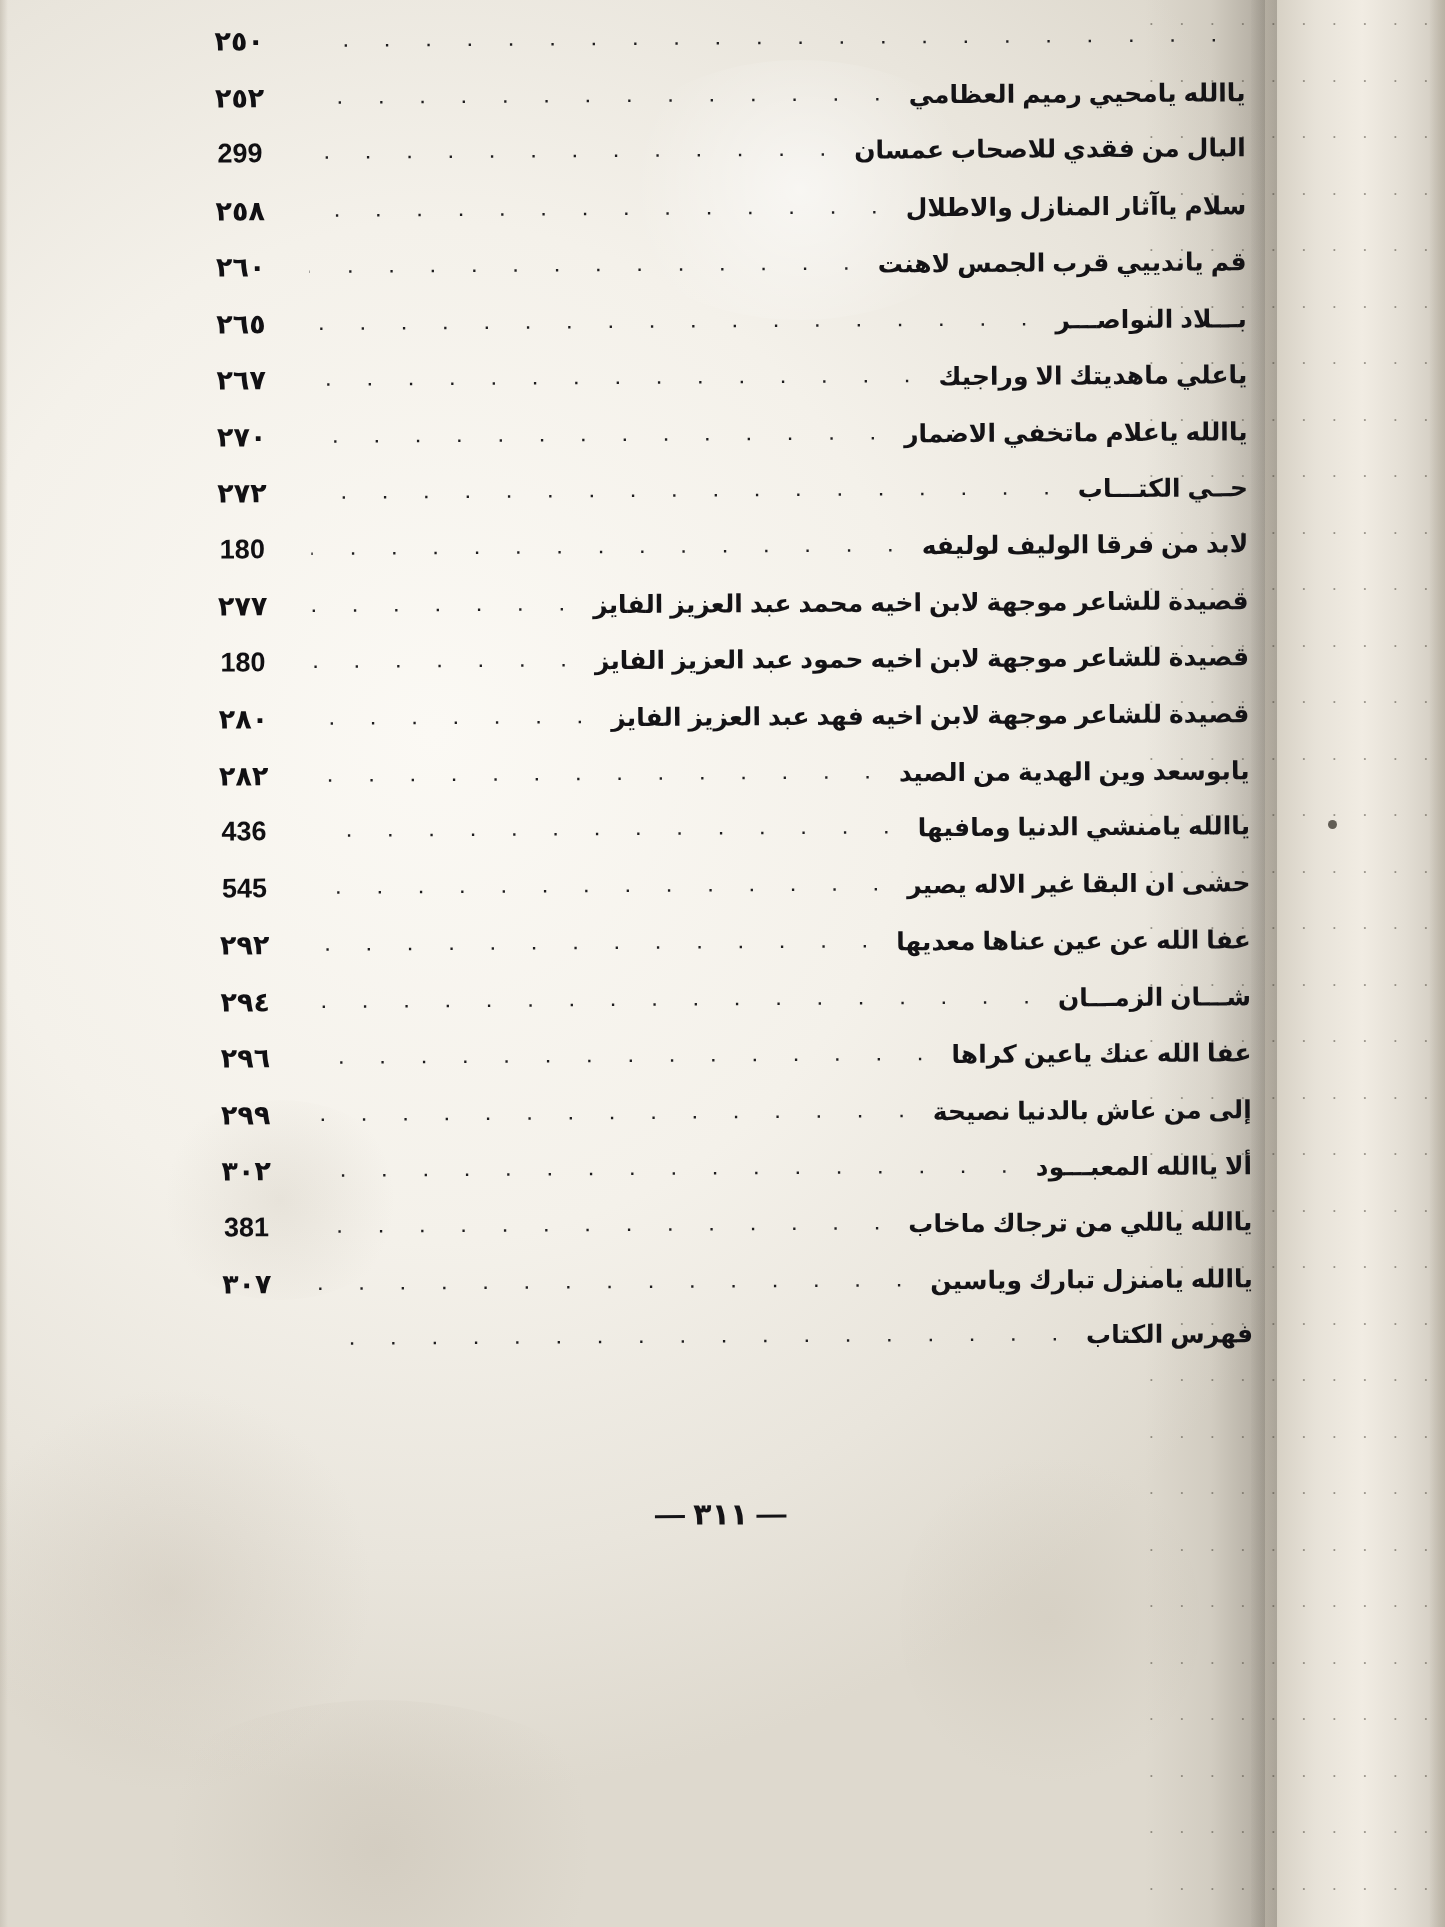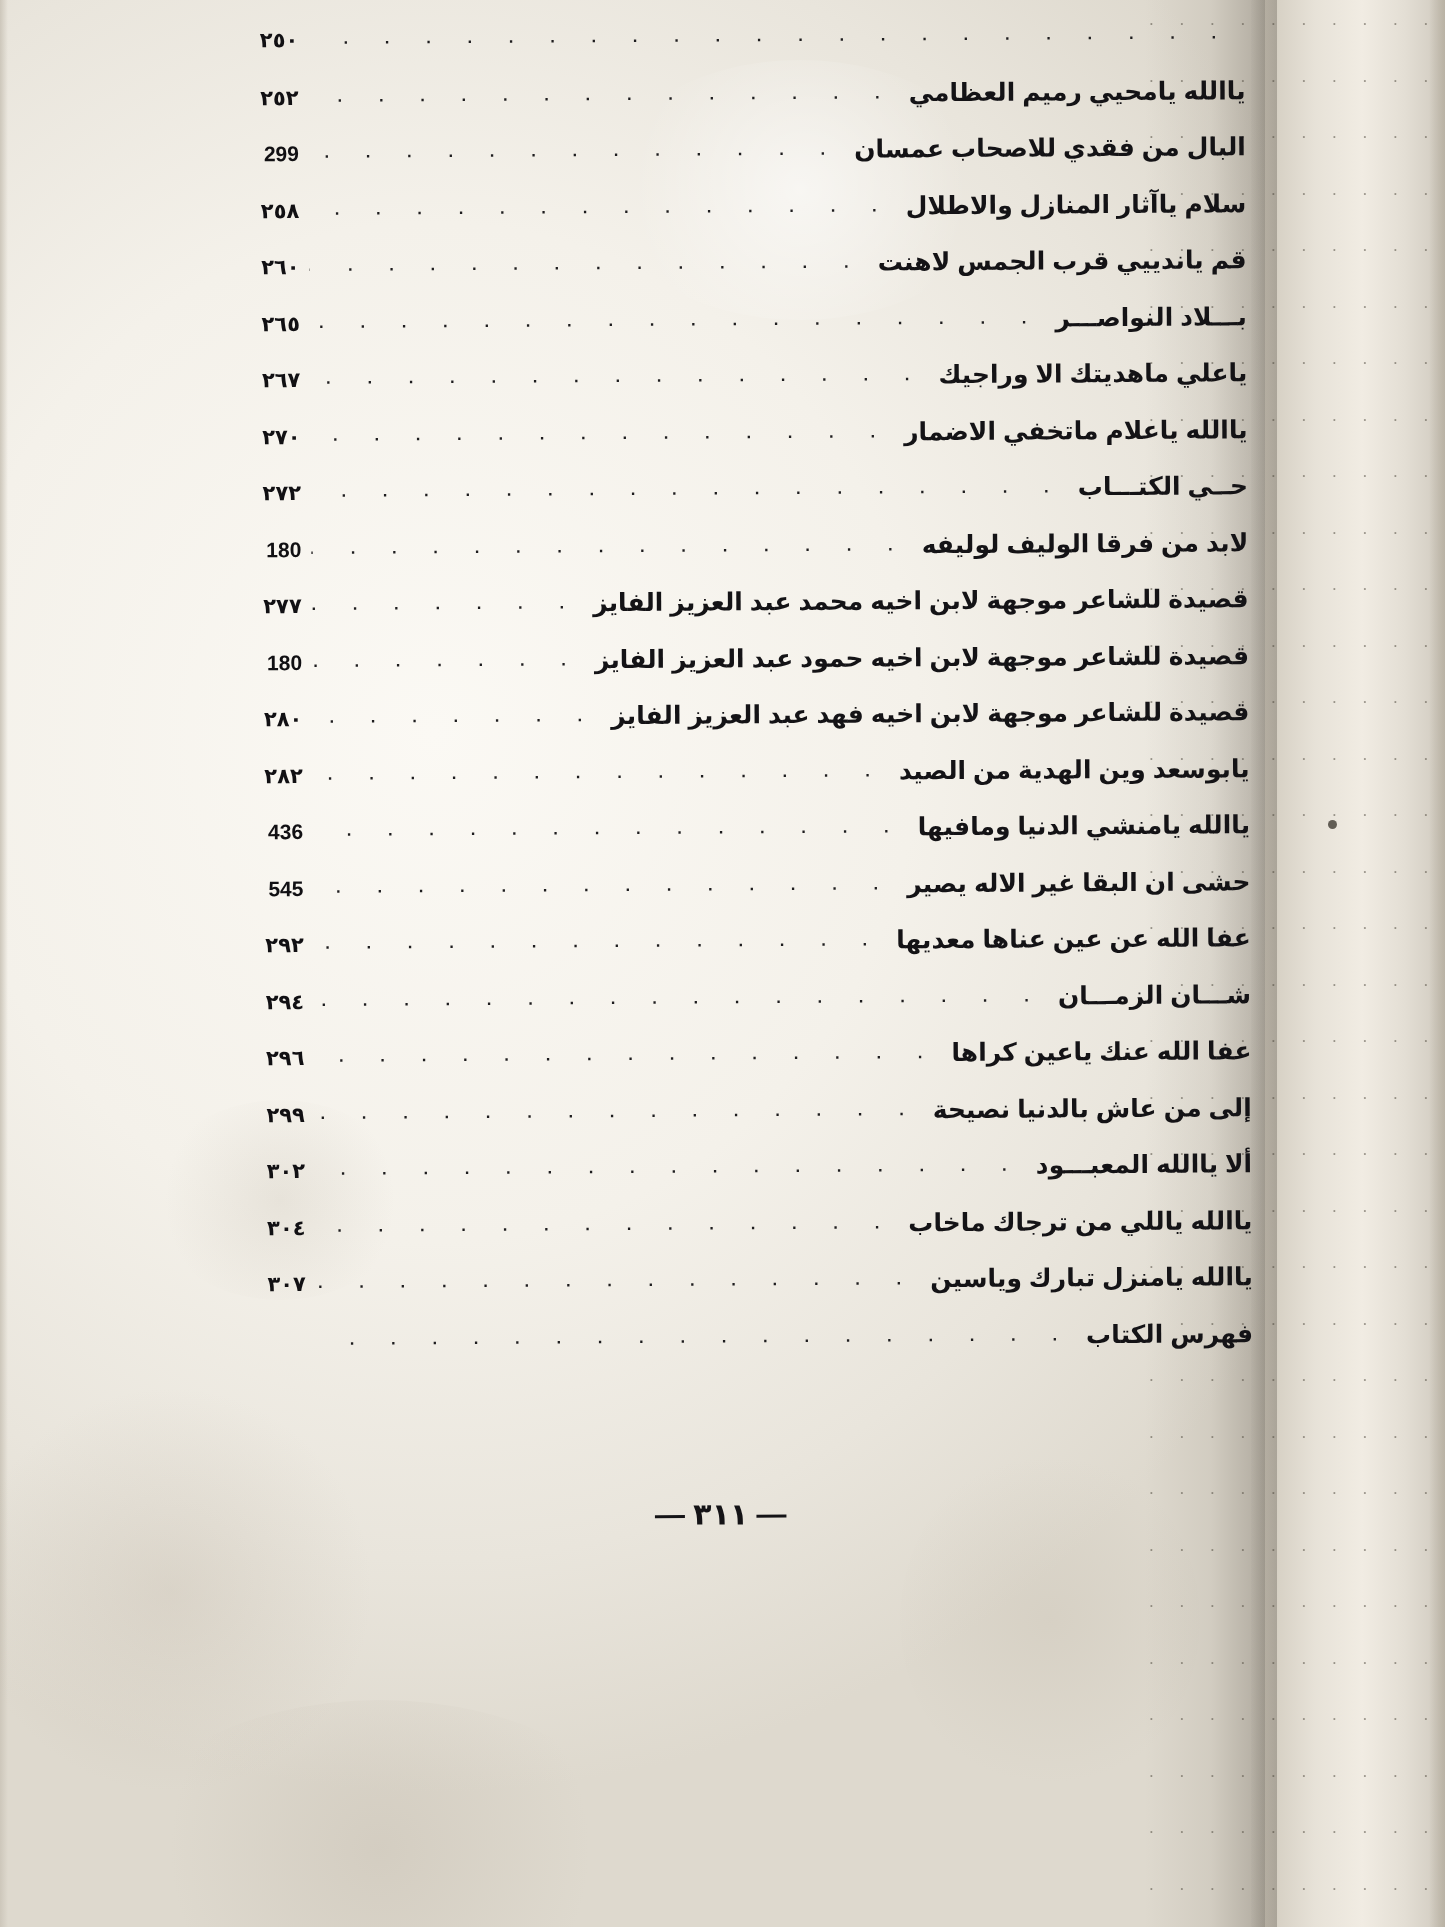--- a/index.html
+++ b/index.html
@@ -119,22 +119,22 @@
     color: #1d1c1e;
     font-size: 24px;
     letter-spacing: 14px;
     margin: 0 14px 0 10px;
     transform: translateY(-3px);
     font-family: "Liberation Sans", "DejaVu Sans", sans-serif;
   }
   .pagenum {
     width: 118px;
     flex: 0 0 118px;
-    text-align: right;
-    font-size: 21px;
+    text-align: center;
+    font-size: 27px;
     font-weight: 700;
     font-family: "Liberation Sans", "DejaVu Sans", sans-serif;
     color: #111013;
     direction: rtl;
     padding-left: 6px;
   }
 
   
   .skewwrap { transform: rotate(-0.35deg); transform-origin: 100% 0; }
 
@@ -318,21 +318,21 @@
           <div class="pagenum">٢٩٩</div>
         </div>
         <div class="row">
           <div class="title">ألا ياالله المعبـــود</div>
           <div class="leader">. . . . . . . . . . . . . . . . . . . . . . . . . . . . . . . . . . . . . . . . . . . . . . . . . . . . . .</div>
           <div class="pagenum">٣٠٢</div>
         </div>
         <div class="row">
           <div class="title">ياالله ياللي من ترجاك ماخاب</div>
           <div class="leader">. . . . . . . . . . . . . . . . . . . . . . . . . . . . . . . . . . . . . . . . . . . . . . . . . . . . . .</div>
-          <div class="pagenum">٣٠٤</div>
+          <div class="pagenum">381</div>
         </div>
         <div class="row">
           <div class="title">ياالله يامنزل تبارك وياسين</div>
           <div class="leader">. . . . . . . . . . . . . . . . . . . . . . . . . . . . . . . . . . . . . . . . . . . . . . . . . . . . . .</div>
           <div class="pagenum">٣٠٧</div>
         </div>
         <div class="row">
           <div class="title">فهرس الكتاب</div>
           <div class="leader">. . . . . . . . . . . . . . . . . . . . . . . . . . . . . . . . . . . . . . . . . . . . . . . . . . . . . .</div>
           <div class="pagenum"></div>

